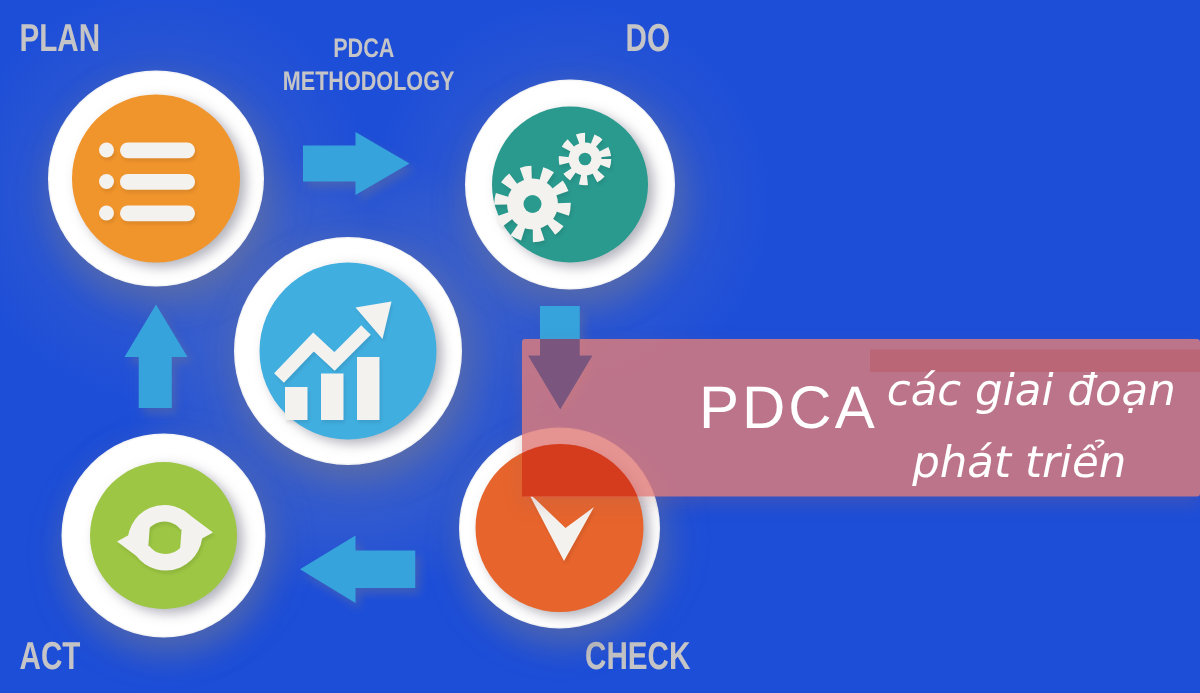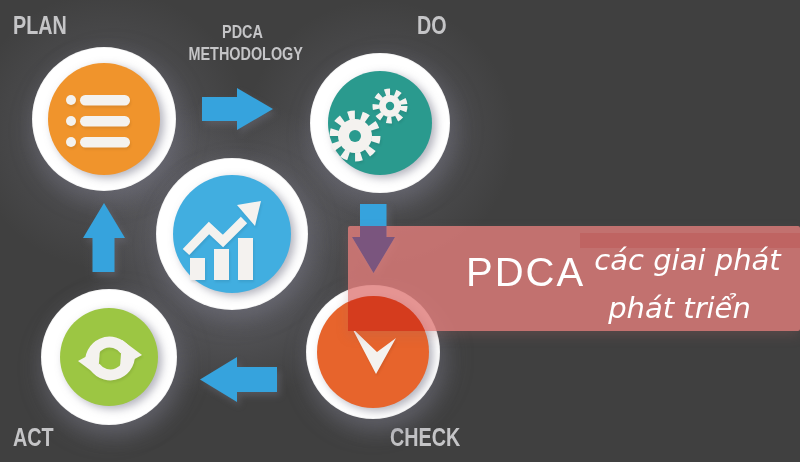--- a/index.html
+++ b/index.html
@@ -1,18 +1,18 @@
 <!DOCTYPE html>
 <html style="--c-plan: #f0942c; --c-do: #2a9a8e; --c-center: #41aee0; --c-act: #9cc643; --c-check: #e7642c; --c-arrow: #36a3dd; --c-arrow_under_banner: #7a557e; --c-check_overlap: #d53c1e; --c-label_gray: #c5c5c7; --c-icon_white: #f4f2ef;"><head>
 <meta charset="utf-8">
 <style>
   html,body{margin:0;padding:0;background:#ffffff;}
   #stage{
     position:relative;width:800px;height:462px;overflow:hidden;
-    background:#404040;
+    background:#1d4ed8;
     font-family:"Liberation Sans",sans-serif;
   }
   
   #stage::before{
     content:"";position:absolute;left:0;top:0;width:520px;height:462px;
     background:
       radial-gradient(circle at 232px 250px, rgba(150,150,165,.18) 0 90px, rgba(150,150,165,0) 150px),
       radial-gradient(circle at 110px 130px, rgba(150,150,165,.12) 0 80px, rgba(150,150,165,0) 140px),
       radial-gradient(circle at 380px 135px, rgba(150,150,165,.12) 0 75px, rgba(150,150,165,0) 135px);
   }
@@ -160,16 +160,16 @@
   <div id="banner"></div>
   <div id="banner-strip"></div>
 
   <svg id="arrow-down-purple" class="arrow" style="position:absolute;left:352px;top:226px" width="43" height="47" viewBox="0 0 43 47">
     <polygon points="8,0 34.5,0 34.5,11 43,11 21.5,47 0,11 8,11" fill="var(--c-arrow_under_banner,#7a557e)"></polygon>
   </svg>
 
   <div id="check-overlap"></div>
 
   <div id="banner-acronym">PDCA</div>
-  <div id="caption1" class="banner-caption">các giai phát</div>
+  <div id="caption1" class="banner-caption">các giai đoạn</div>
   <div id="caption2" class="banner-caption">phát triển</div>
 
 </div>
 
 </body></html>

